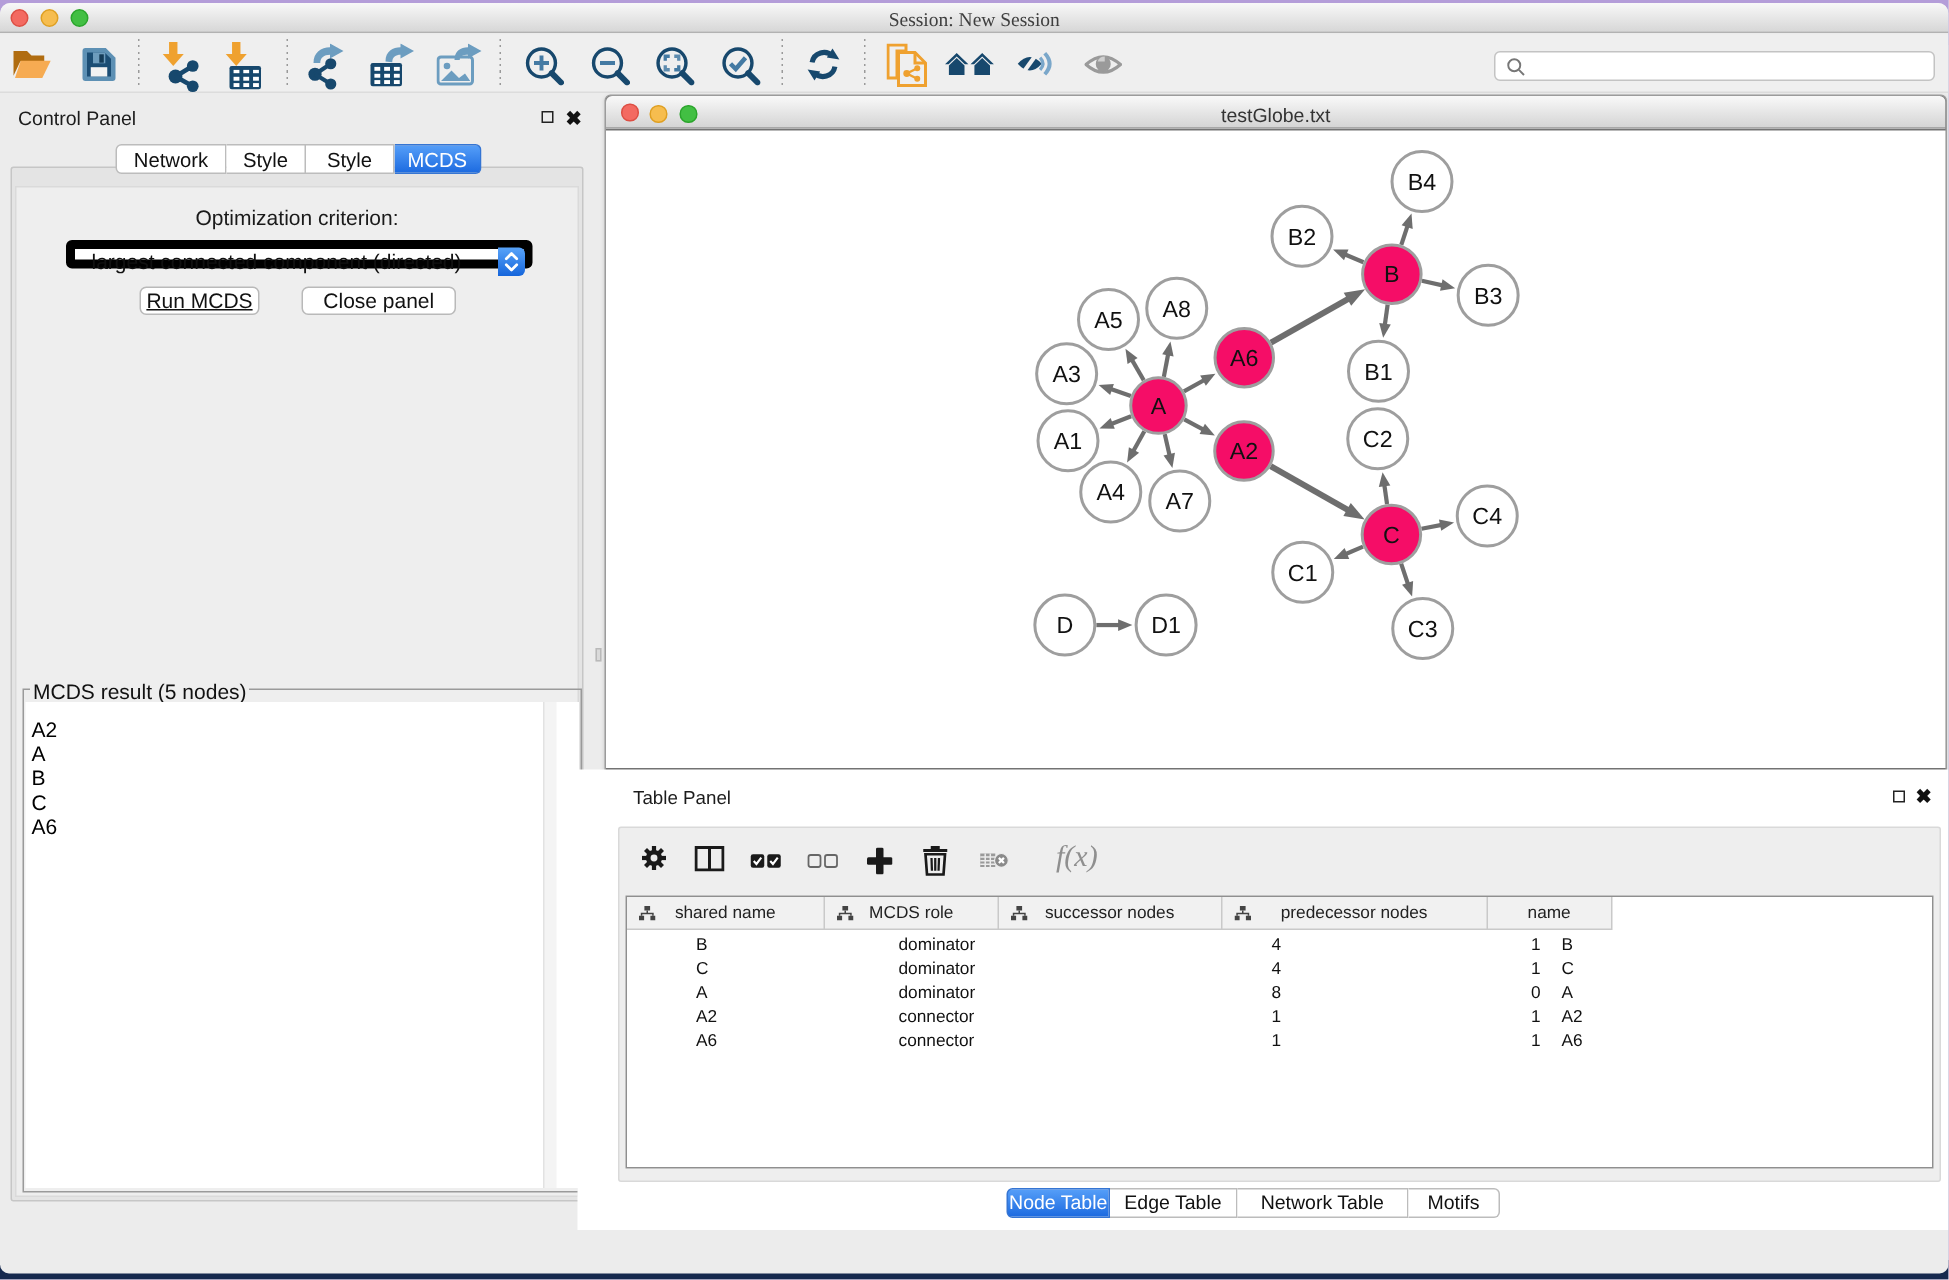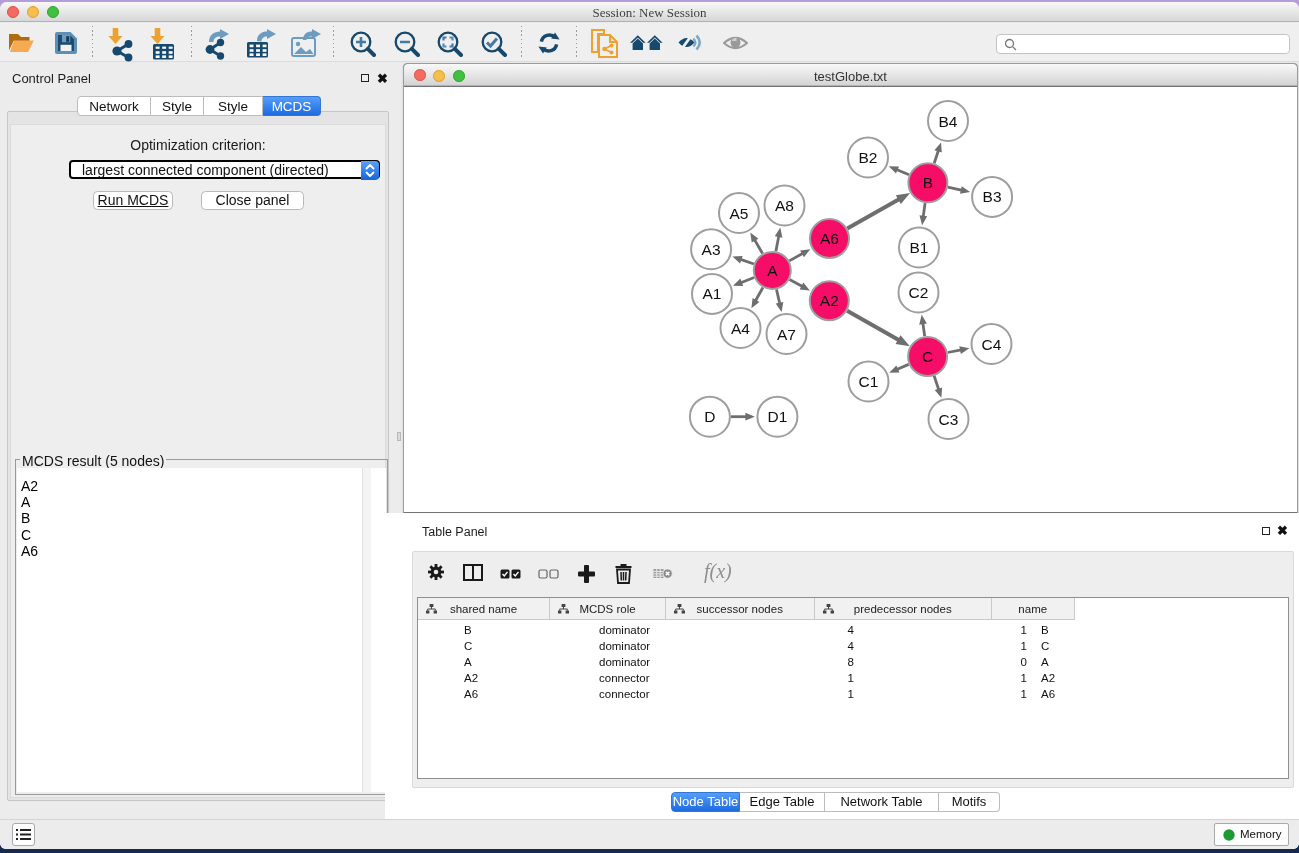--- a/index.html
+++ b/index.html
@@ -23,21 +23,21 @@
 .wfloat { position:absolute; width:7.5px; height:7.5px; border:1.5px solid #222; }
 .wclose { position:absolute; font-size:13px; font-weight:bold; color:#111; line-height:10px; }
 #cp-tabs { position:absolute; left:77px; top:33px; height:20px; display:flex; font-size:13.5px; z-index:5; }
 .seg { border:1px solid #bcbcbc; border-left:none; background:#fff; color:#111; display:flex; align-items:center; justify-content:center; height:20px; }
 .seg.first { border-left:1px solid #bcbcbc; border-radius:4px 0 0 4px; }
 .seg.last { border-radius:0 4px 4px 0; }
 .seg.sel { background:linear-gradient(#559ef8,#1d6be0); color:#fff; border-color:#3575d3; }
 #cp-box { position:absolute; left:7px; top:48px; width:382px; height:690px; background:#e4e4e4; border:1px solid #c6c6c6; border-radius:2px; }
 #cp-inner { position:absolute; left:2px; top:12px; width:376px; height:674px; background:#eeeeee; border:1px solid #dadada; }
 #opt-label { position:absolute; left:0; top:25px; width:100%; text-align:center; font-size:14px; color:#1a1a1a; }
-#dropdown { position:absolute; left:36px; top:48px; width:311px; height:19px; background:#fff; border:2px solid #000000; border-radius:4px; font-size:14px; color:#111; line-height:17px; padding-left:11px;margin-left:25px; }
+#dropdown { position:absolute; left:36px; top:48px; width:311px; height:19px; background:#fff; border:6px solid #000000; border-radius:4px; font-size:14px; color:#111; line-height:17px; padding-left:11px; }
 #dd-btn { position:absolute; right:-1px; top:-1px; width:18px; height:19px; background:linear-gradient(#58a3f9,#1565db); border-radius:0 4px 4px 0; }
 .btn { position:absolute; height:19px; background:#fff; border:1px solid #b9b9b9; border-radius:4.5px; font-size:14px; color:#111; text-align:center; line-height:17px; }
 
 #gbox { position:absolute; left:7px; top:347px; width:373px; height:336px; border:1px solid #9a9a9a; }
 #gbox-label { position:absolute; left:4px; top:-7.5px; background:#eeeeee; font-size:14px; color:#111; padding:0 2px; }
 #glist { position:absolute; left:1px; top:8px; width:369px; height:324px; background:#fff; font-size:14px; color:#000; padding-top:10px; }
 #glist div { padding-left:4px; height:16.2px; line-height:16.2px; }
 #gscroll { position:absolute; right:16px; top:8px; width:9.5px; height:324px; background:#f4f4f4; border-left:1px solid #e2e2e2; }
 
 #statusbar { position:absolute; left:0; top:816.5px; width:1299px; height:30.5px; background:#ececec; border-top:1px solid #d4d4d4; }
@@ -471,33 +471,13 @@
           <span class="c5">A6</span>
         </div>
     </div>
     <div id="btabs">
       <div class="seg first sel" style="width:69px;">Node Table</div>
       <div class="seg" style="width:85px;">Edge Table</div>
       <div class="seg" style="width:114px;">Network Table</div>
       <div class="seg last" style="width:61px;">Motifs</div>
     </div>
   </div>
-  <div id="statusbar">
-    <div id="menu-btn">
-      <svg width="15" height="13" viewBox="0 0 15 13" style="position:absolute;left:3px;top:4px;">
-          <g fill="#222">
-            <rect x="0" y="1" width="2" height="2"></rect>
-            <rect x="4" y="1" width="11" height="2"></rect>
-            <rect x="0" y="5.5" width="2" height="2"></rect>
-            <rect x="4" y="5.5" width="11" height="2"></rect>
-            <rect x="0" y="10" width="2" height="2"></rect>
-            <rect x="4" y="10" width="11" height="2"></rect>
-          </g>
-        </svg>
-    </div>
-    <div id="mem-btn">
-      <svg width="12" height="12" viewBox="0 0 12 12" style="position:absolute;left:8px;top:5px;">
-          <circle cx="6" cy="6" r="5.7" fill="#1d9a33"></circle>
-        </svg>
-      <span style="position:absolute;left:25px;top:4px;">Memory</span>
-    </div>
-  </div>
 </div>
 
 </body></html>

